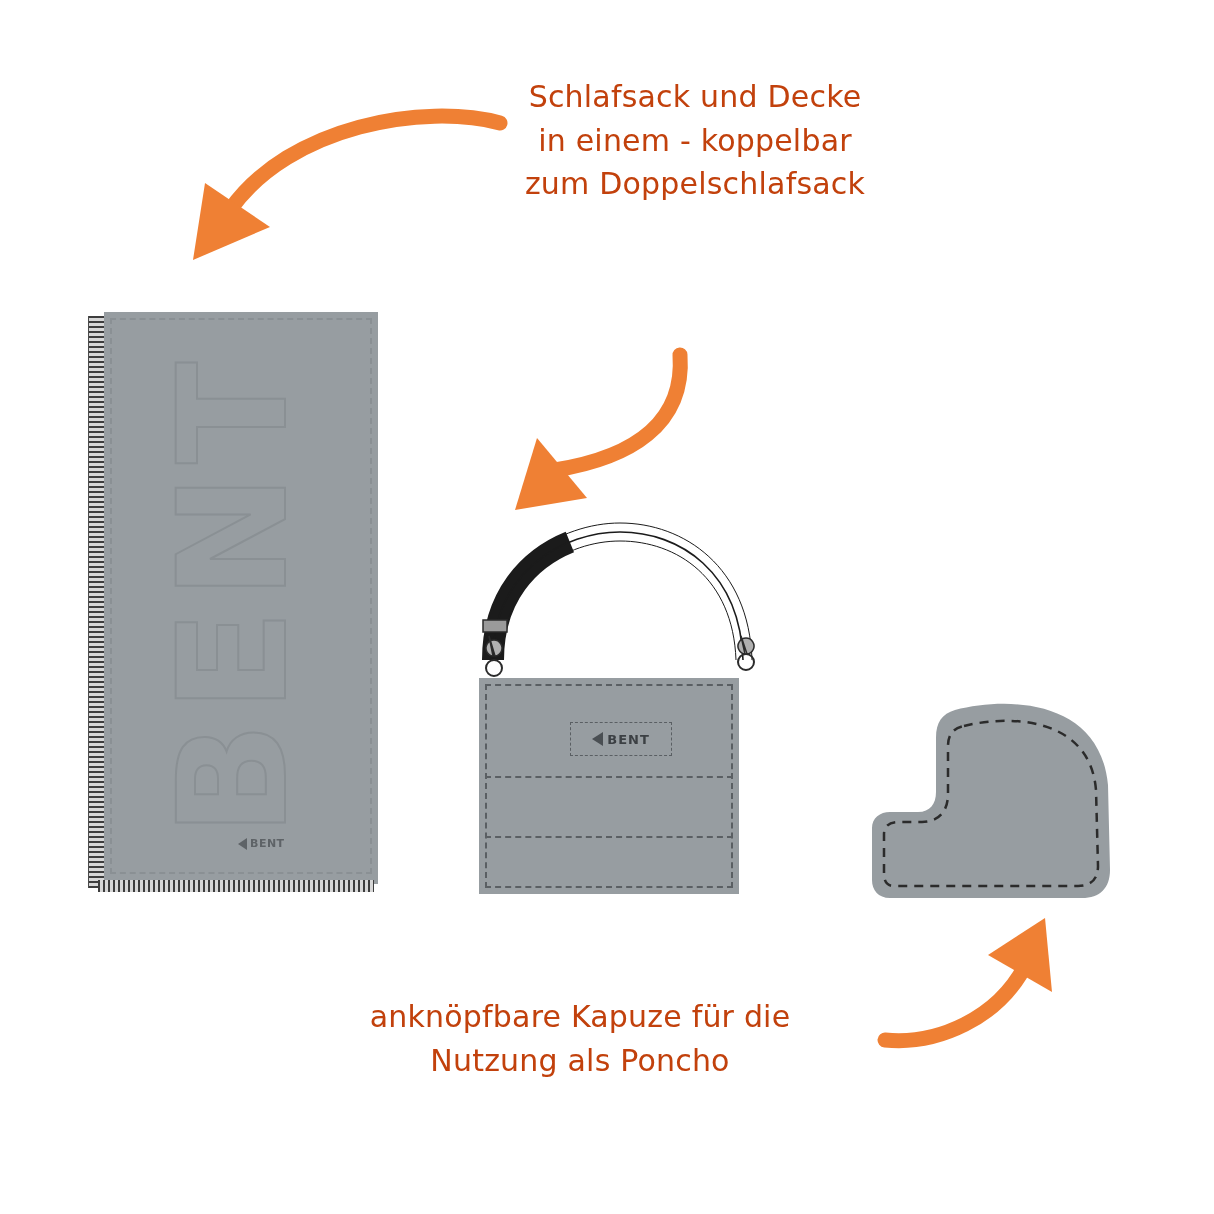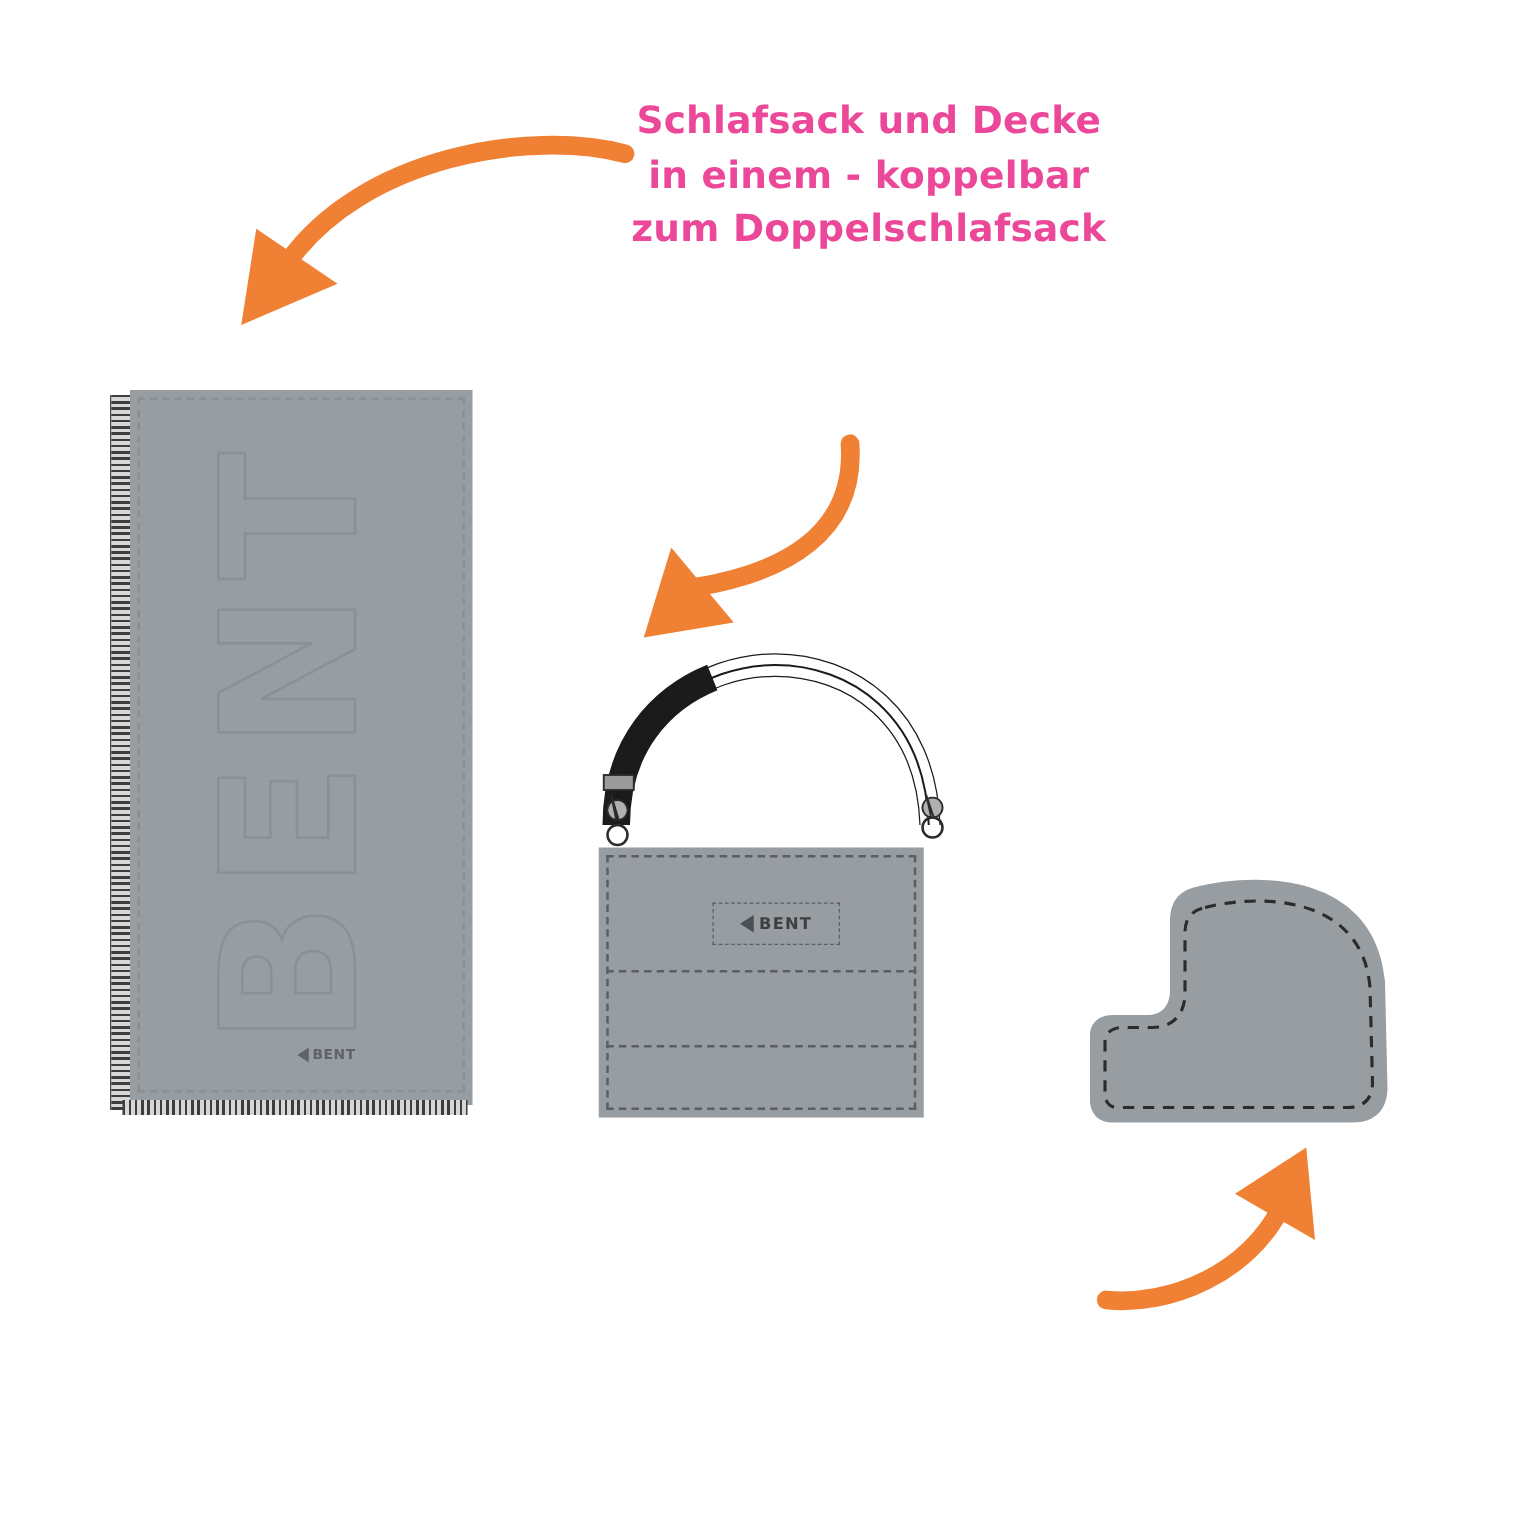--- a/index.html
+++ b/index.html
@@ -12,22 +12,22 @@
     width: 1214px;
     height: 1214px;
     background: #ffffff;
     overflow: hidden;
     font-family: "DejaVu Sans", sans-serif;
   }
 
   
   .annot {
     position: absolute;
-    color: #ec4899;
-    font-weight: 700;
+    color: #c2410c;
+    font-weight: 400;
     font-size: 30px;
     line-height: 1.45;
     letter-spacing: 0.2px;
     white-space: pre-line;
   }
   #annot-1 {
     left: 460px;
     top: 75px;
     width: 470px;
     text-align: center;
@@ -232,20 +232,22 @@
     <path d="M325,18 C250,-2 115,20 55,105" fill="none" stroke="#ef8034" stroke-width="15" stroke-linecap="round"></path>
     <path d="M18,155 L30,78 L95,122 Z" fill="#ef8034"></path>
   </svg>
 
 
   <svg class="arrow" id="arrow-2" style="left:495px; top:330px;" width="200" height="190" viewBox="0 0 200 190">
     <path d="M185,25 C190,95 135,128 60,140" fill="none" stroke="#ef8034" stroke-width="15" stroke-linecap="round"></path>
     <path d="M20,180 L42,108 L92,168 Z" fill="#ef8034"></path>
   </svg>
 
+  <div class="annot" id="annot-3">anknöpfbare Kapuze für die
+Nutzung als Poncho</div>
 
   <svg class="arrow" id="arrow-3" style="left:860px; top:900px;" width="220" height="150" viewBox="0 0 220 150">
     <path d="M25,140 C75,145 140,120 168,60" fill="none" stroke="#ef8034" stroke-width="15" stroke-linecap="round"></path>
     <path d="M185,18 L192,92 L128,55 Z" fill="#ef8034"></path>
   </svg>
 
   <div id="bag-sleeping">
     <div class="spine"></div>
     <div class="body"></div>
     <div class="stitch"></div>

